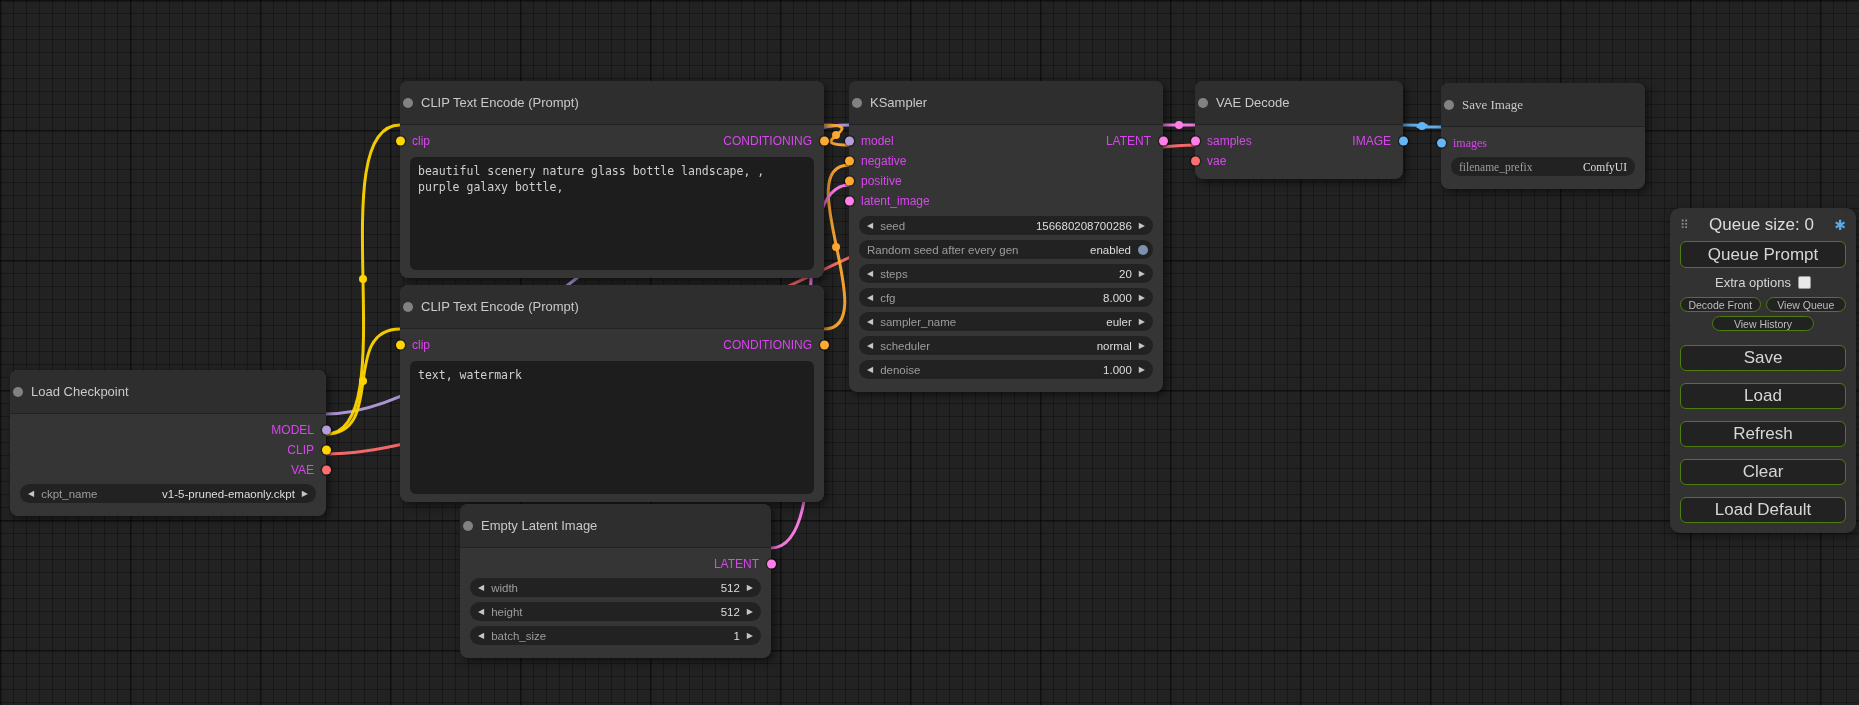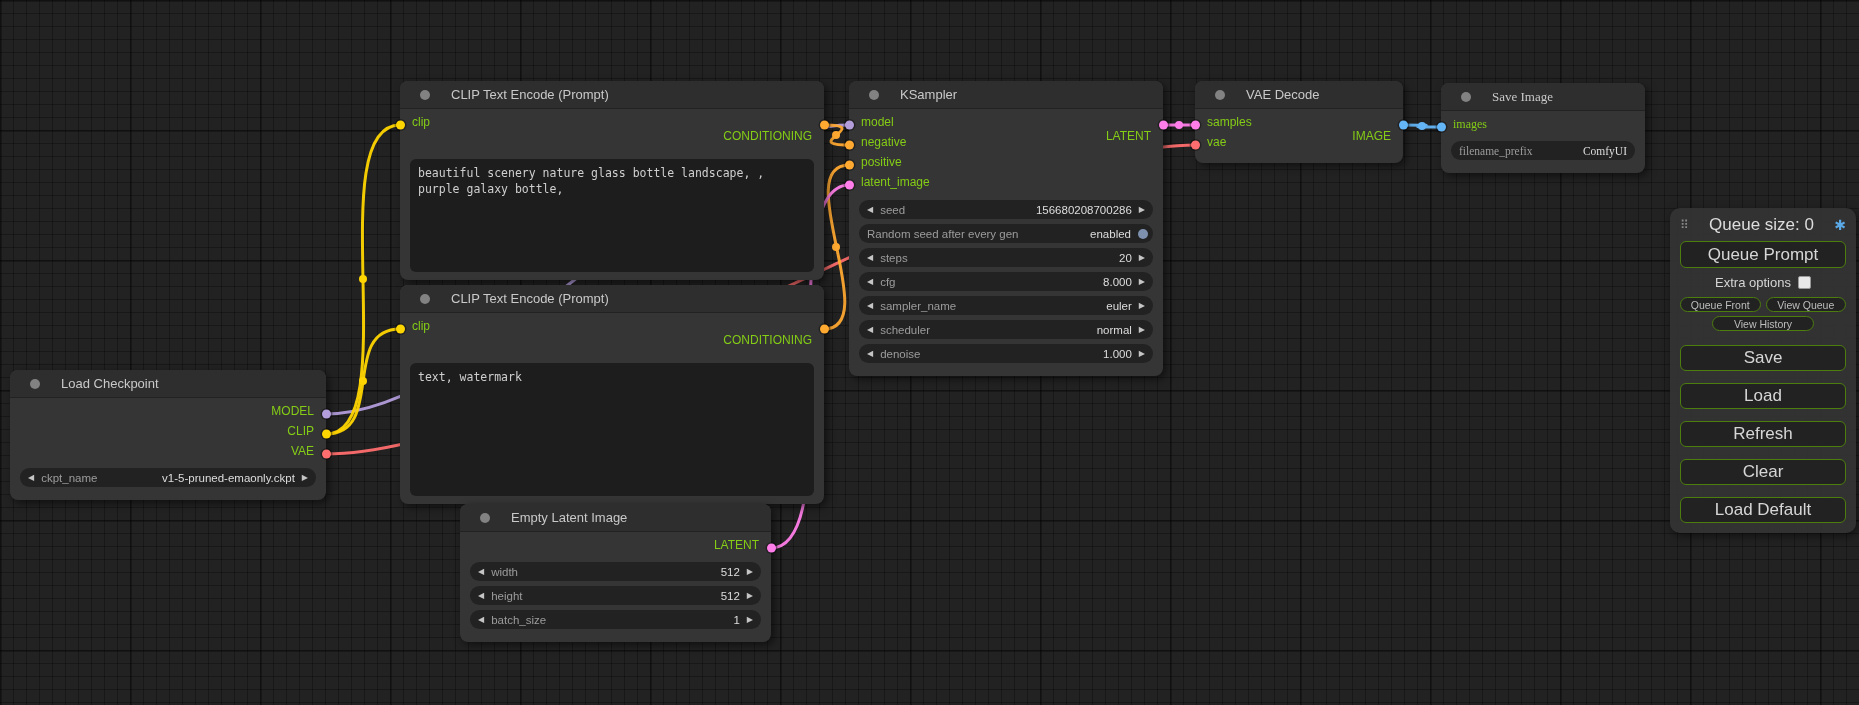--- a/index.html
+++ b/index.html
@@ -20,47 +20,47 @@
   .w-model { stroke:#B39DDB; } .w-clip { stroke:#FFD500; } .w-vae { stroke:#FF6E6E; }
   .w-cond { stroke:#FFA931; } .w-latent { stroke:#FF7EE9; } .w-image { stroke:#64B5F6; }
   .f-model { fill:#B39DDB; } .f-clip { fill:#FFD500; }
   .f-cond { fill:#FFA931; } .f-latent { fill:#FF7EE9; } .f-image { fill:#64B5F6; }
 
   .node {
     position:absolute; z-index:1; background:#353535; border-radius:8px;
     box-shadow: 3px 3px 9px rgba(0,0,0,.55); padding-bottom:8px;
   }
   .ntitle {
-    height:28px; display:flex; align-items:center; gap:21px; padding:0 20px;
+    height:44px; display:flex; align-items:center; gap:8px; padding:0 3px;
     background:#2e2e2e; border-radius:8px 8px 0 0; font-size:13px; color:#c9c9c9;
     border-bottom:1px solid rgba(0,0,0,.25);
   }
   .collapse-dot { width:10px; height:10px; border-radius:50%; background:#828282; flex:0 0 auto; }
   .nbody { padding-top:6px; }
-  .prow { position:relative; height:20px; display:flex; align-items:flex-start; padding:0 12px; font-size:12px; color:#84cc16;flex-direction:column; }
+  .prow { position:relative; height:20px; display:flex; align-items:center; padding:0 12px; font-size:12px; color:#d946ef; }
   .plabel { white-space:nowrap; }
   .out-label { margin-left:auto; }
   .dot { position:absolute; top:50%; transform:translateY(-50%); width:9px; height:9px; border-radius:50%;
          box-shadow:0 0 0 1.5px rgba(0,0,0,.35); }
   .dot.in { left:-4.5px; } .dot.out { right:-4.5px; }
   .c-model{background:#B39DDB} .c-clip{background:#FFD500} .c-vae{background:#FF6E6E}
   .c-cond{background:#FFA931} .c-latent{background:#FF7EE9} .c-image{background:#64B5F6}
 
   .widgets { margin-top:4px; }
   .widget {
     height:19px; background:#222; border-radius:10px; display:flex; align-items:center;
     padding:0 8px; margin:0 10px 5px 10px; font-size:11.5px; color:#9c9c9c; white-space:nowrap;
   }
   .widget .wvalue { margin-left:auto; color:#ddd; }
   .widget .arrow { color:#c5c5c5; font-size:8px; line-height:1; flex:0 0 auto; }
   .widget .arrow.l { margin-right:7px; } .widget .arrow.r { margin-left:7px; }
   .toggle-dot { width:10px; height:10px; border-radius:50%; background:#7d90ad; margin-left:7px; margin-right:-3px; flex:0 0 auto; }
 
   .prompt {
-    margin:24px 10px 0 10px; background:#1d1d1d; border-radius:6px; padding:6px 8px;
+    margin:6px 10px 0 10px; background:#1d1d1d; border-radius:6px; padding:6px 8px;
     font-family:"DejaVu Sans Mono", monospace; font-size:11.5px; line-height:1.4;
     color:#cfcfcf; white-space:pre-wrap; overflow:hidden;
   }
 
   
   .qpanel {
     position:absolute; z-index:2; left:1670px; top:208px; width:186px;
     background:rgba(52,52,52,.92); border-radius:10px; box-shadow:2px 3px 10px rgba(0,0,0,.5);
     padding:6px 10px 10px 10px; color:#ddd;
   }
@@ -313,21 +313,21 @@
     <span class="drag-dots">⠿</span>
     <span class="qsize">Queue size: 0</span>
     <span class="gear">✱</span>
   </div>
   <div class="btn btn-queue">Queue Prompt</div>
   <div class="extra-row">
     <span>Extra options</span>
     <span class="checkbox"></span>
   </div>
   <div class="small-row">
-    <div class="btn btn-small">Queue Front</div>
+    <div class="btn btn-small">Decode Front</div>
     <div class="btn btn-small">View Queue</div>
   </div>
   <div class="btn btn-history">View History</div>
   <div class="stack">
     <div class="btn btn-big">Save</div>
     <div class="btn btn-big">Load</div>
     <div class="btn btn-big">Refresh</div>
     <div class="btn btn-big">Clear</div>
     <div class="btn btn-big">Load Default</div>
   </div>

